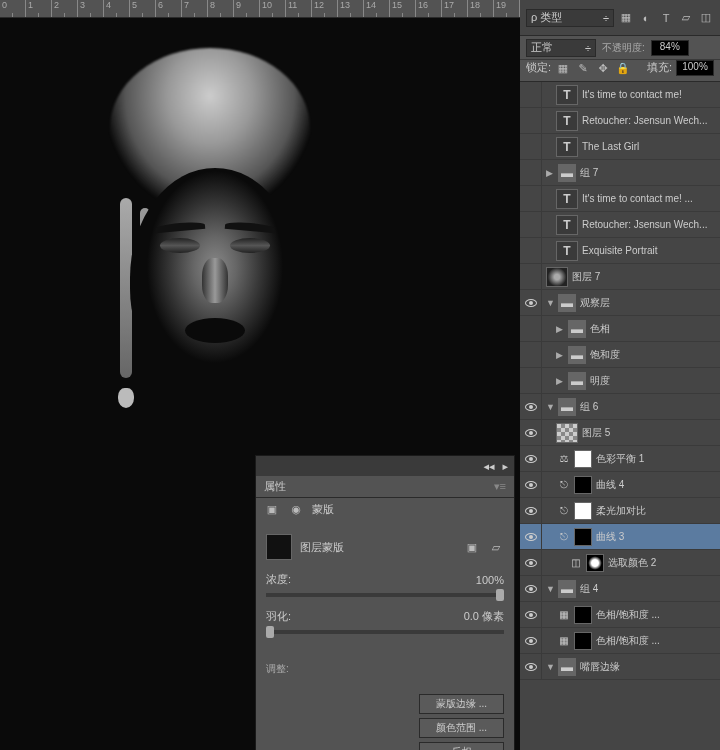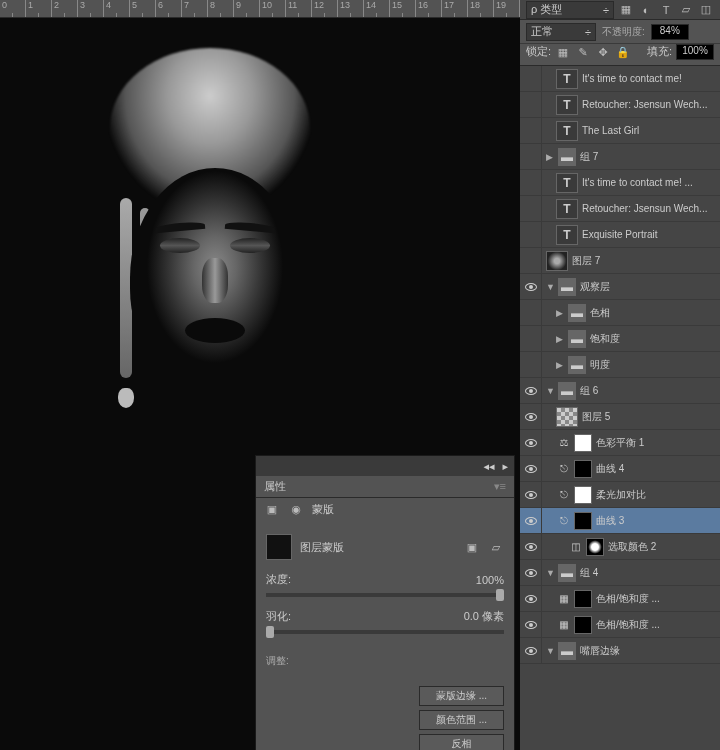--- a/index.html
+++ b/index.html
@@ -15,21 +15,21 @@
 .brow-l{position:absolute;top:55px;left:25px;width:50px;height:8px;background:#111;border-radius:50% 50% 0 0;transform:rotate(-5deg)}
 .brow-r{position:absolute;top:55px;right:25px;width:50px;height:8px;background:#111;border-radius:50% 50% 0 0;transform:rotate(5deg)}
 .nose{position:absolute;top:90px;left:72px;width:26px;height:45px;background:linear-gradient(90deg,#333,#999,#333);border-radius:40%}
 .lips{position:absolute;top:150px;left:55px;width:60px;height:25px;background:#0a0a0a;border-radius:50%}
 .melt{position:absolute;top:0;left:40px;width:200px;height:160px;background:radial-gradient(ellipse at 50% 30%,#ccc 0%,#999 30%,#555 60%,transparent 75%);border-radius:50% 50% 40% 40%;filter:blur(1px)}
 .drip{position:absolute;top:150px;left:50px;width:12px;height:180px;background:linear-gradient(180deg,#aaa,#888,#666);border-radius:6px}
 .drip2{position:absolute;top:160px;left:70px;width:10px;height:120px;background:linear-gradient(180deg,#999,#777);border-radius:5px}
 .drop{position:absolute;top:340px;left:48px;width:16px;height:20px;background:#bbb;border-radius:50% 50% 60% 60%}
 .watermark{position:absolute;top:4px;right:6px;font-size:10px;color:#888;text-align:right;line-height:1.3}
 .panels{position:absolute;top:0;right:0;width:200px;height:750px;background:#535353;display:flex;flex-direction:column}
-.layer-opts{height:20px;background:#454545;display:flex;align-items:center;gap:4px;padding:0 6px;border-bottom:1px solid #2a2a2a}
+.layer-opts{height:36px;background:#454545;display:flex;align-items:center;gap:4px;padding:0 6px;border-bottom:1px solid #2a2a2a}
 .search{flex:1;height:18px;background:#3a3a3a;border:1px solid #2a2a2a;font-size:10px;padding:0 4px;display:flex;align-items:center}
 .ico{width:16px;height:16px;display:inline-flex;align-items:center;justify-content:center;color:#bbb}
 .blend-row{height:24px;display:flex;align-items:center;padding:4px 6px;gap:6px;border-bottom:1px solid #3a3a3a}
 .blend-sel{width:70px;height:18px;background:#3a3a3a;border:1px solid #2a2a2a;font-size:10px;padding:0 4px;display:flex;align-items:center;justify-content:space-between}
 .opa-lbl{font-size:10px;color:#aaa}
 .opa-val{width:38px;height:16px;background:#000000;border:1px solid #2a2a2a;font-size:10px;text-align:center}
 .lock-row{height:22px;display:flex;align-items:flex-start;padding:0 6px;gap:4px;border-bottom:1px solid #2a2a2a;font-size:10px;color:#aaa}
 .layers{flex:1;overflow-y:auto;background:#454545}
 .layers::-webkit-scrollbar{width:14px}
 .layers::-webkit-scrollbar-track{background:#3a3a3a}
@@ -57,21 +57,21 @@
 .prop-tab{height:22px;display:flex;align-items:center;padding:0 8px;gap:8px;border-bottom:1px solid #2a2a2a;font-size:10px}
 .prop-body{padding:8px 10px}
 .prop-row{display:flex;align-items:center;gap:8px;margin:6px 0}
 .prop-thumb{width:26px;height:26px;background:#111;border:1px solid #666}
 .slider-row{display:flex;justify-content:space-between;align-items:center;margin-top:12px;font-size:10px}
 .slider{width:100%;height:4px;background:#3a3a3a;position:relative;margin:6px 0 2px}
 .slider::after{content:"";position:absolute;right:0;top:-4px;width:8px;height:12px;background:#aaa;border-radius:2px}
 .slider.z::after{left:0;right:auto}
 .btns{display:flex;flex-direction:column;align-items:flex-end;gap:4px;margin-top:18px}
 .btn{width:85px;height:20px;background:#5a5a5a;border:1px solid #2a2a2a;font-size:10px;display:flex;align-items:center;justify-content:center}
-.adjlbl{font-size:10px;color:#aaa;margin-top:20px}
+.adjlbl{font-size:10px;color:#aaa;margin-top:28px}
 </style>
 </head>
 <body>
 
 <div class="ruler-h" id="ruler">
     <div class="tick">0</div>
     <div class="tick">1</div>
     <div class="tick">2</div>
     <div class="tick">3</div>
     <div class="tick">4</div>

